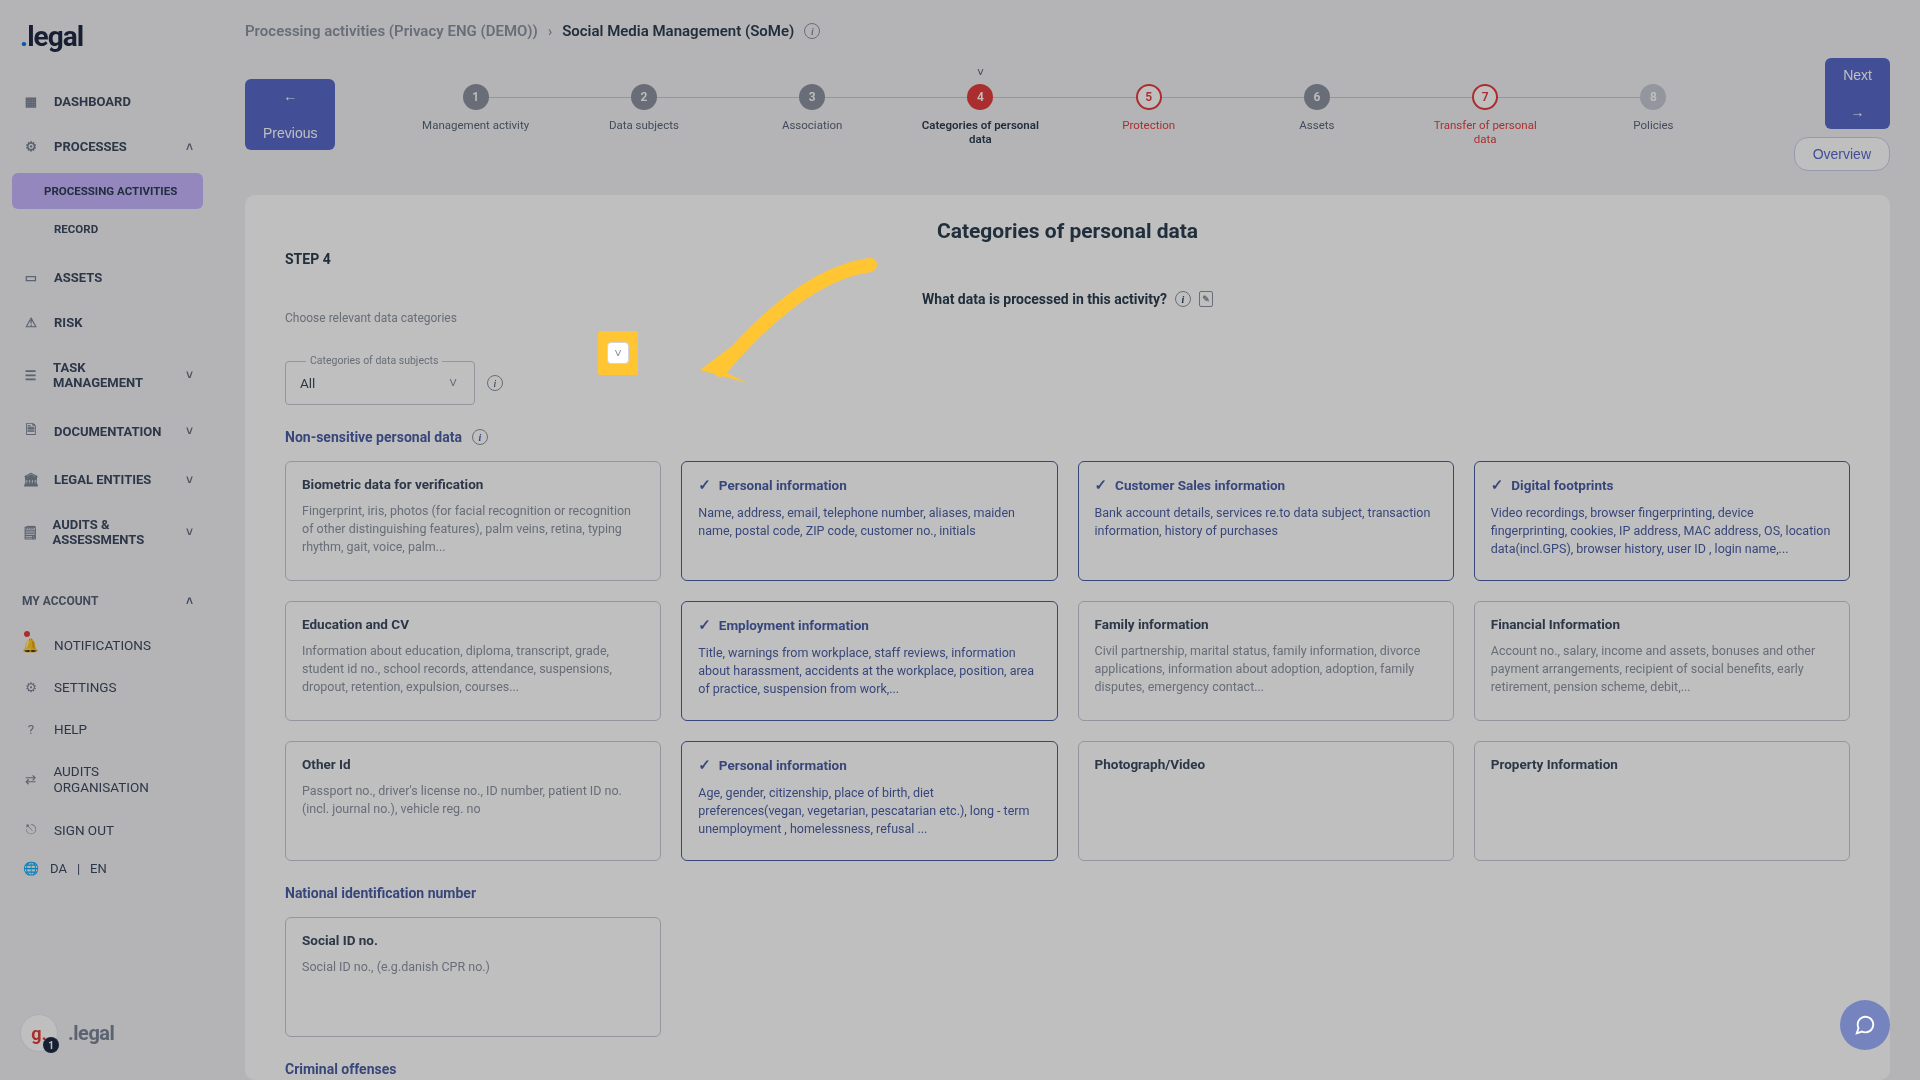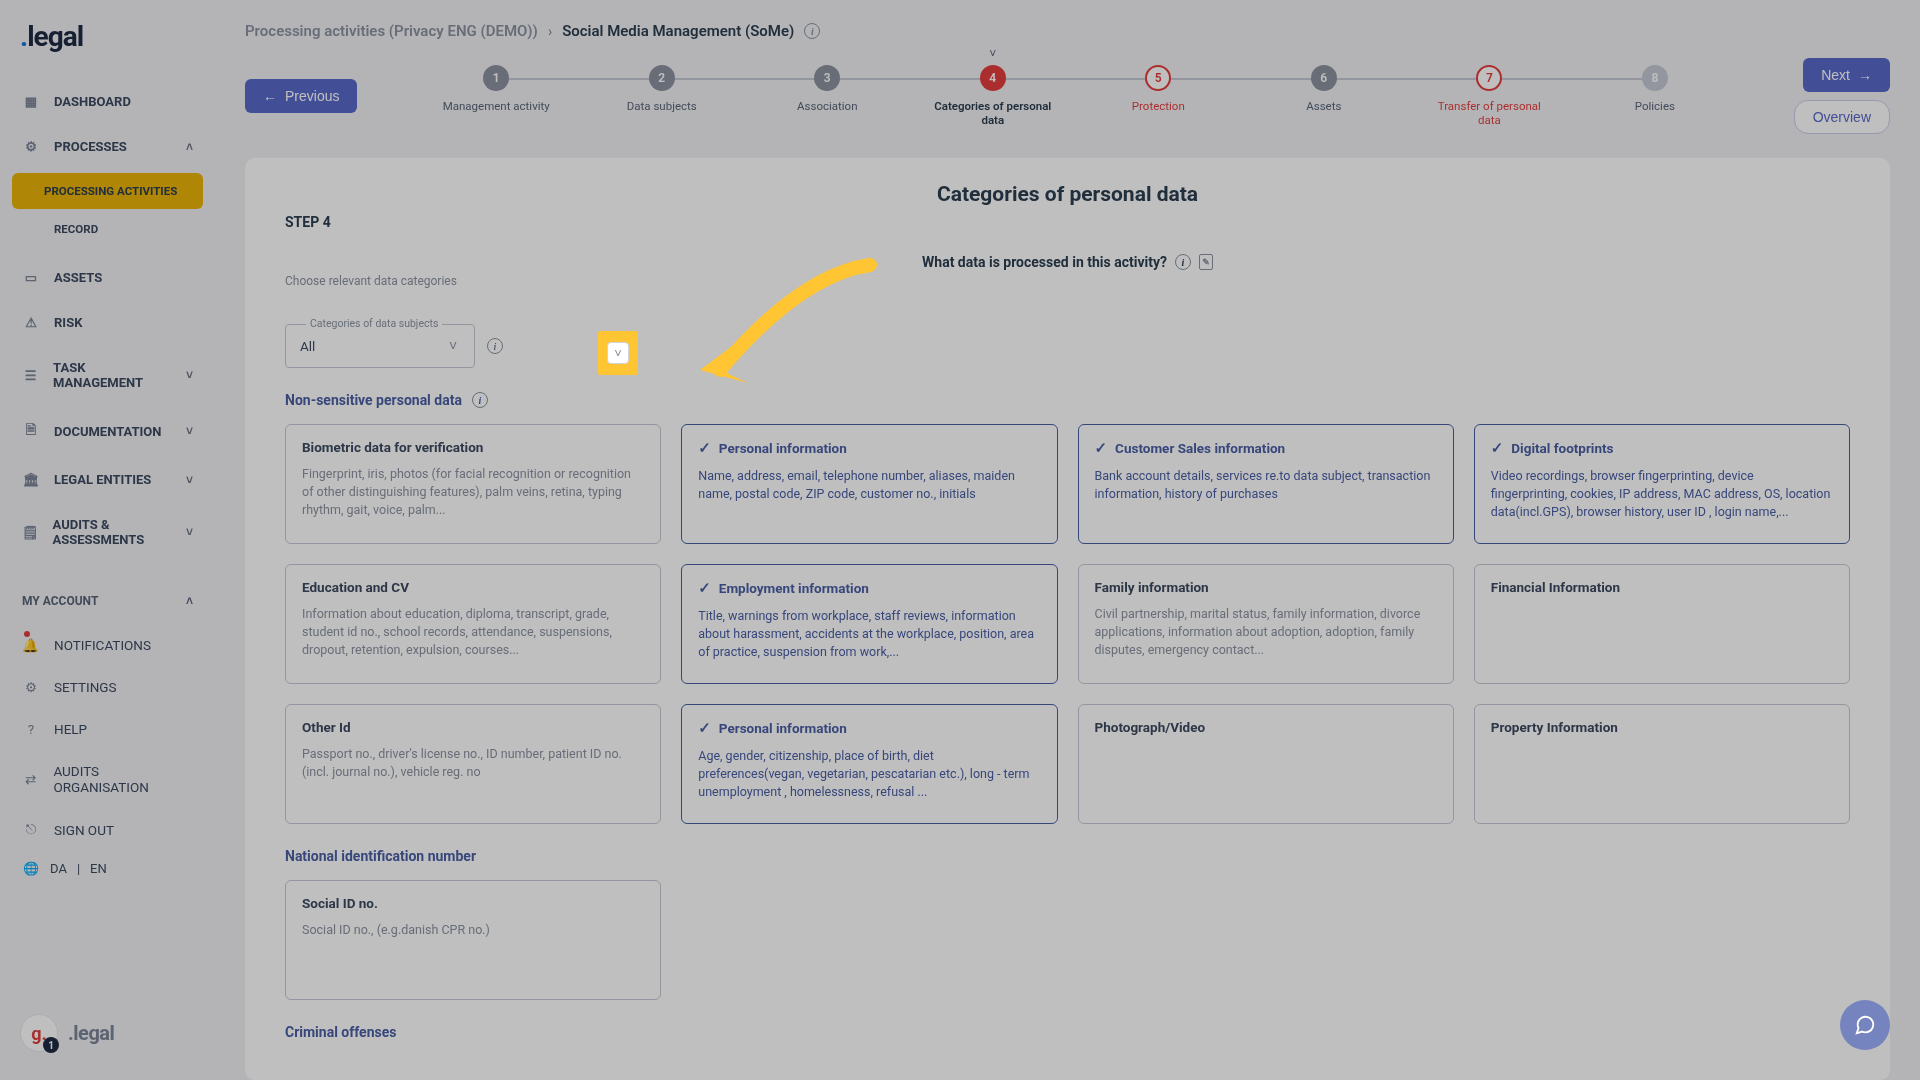--- a/index.html
+++ b/index.html
@@ -35,21 +35,21 @@
   padding: 13px 10px; border-radius: 6px;
   font-size: 13px; font-weight: 700; color: #3c4a60;
   cursor: pointer;
 }
 .nav-item .chev { margin-left: auto; font-size: 12px; color: #6b7280; }
 .nav-sub { display: flex; flex-direction: column; gap: 2px; margin: 2px 0 6px 0; }
 .nav-sub-item {
   padding: 11px 10px 11px 42px; font-size: 11.5px; font-weight: 700;
   color: #3c4a60; border-radius: 6px; cursor: pointer;
 }
-.nav-sub-item.active { background: #eab308; color: #2c3e50; padding-left: 32px; }
+.nav-sub-item.active { background: #c4b5fd; color: #2c3e50; padding-left: 32px; }
 .section-header {
   margin-top: 18px; padding: 12px 10px; font-size: 12px; font-weight: 700;
   color: #5a6578; display: flex; align-items: center;
 }
 .section-header .chev { margin-left: auto; font-size: 12px; }
 .account-sub .nav-item { font-weight: 400; font-size: 13.5px; color: #3c4a60; }
 .lang { padding: 10px; font-size: 13px; color: #3c4a60; display:flex; gap:10px; align-items:center;}
 .notif .dot-badge { width: 6px; height: 6px; background: #e53e3e; border-radius: 50%; position: absolute; margin-left: -8px; margin-top: -6px; }
 .footer-logo { margin-top: auto; padding: 8px; display: flex; align-items: center; gap: 10px; }
 .g-badge {
@@ -71,21 +71,21 @@
   padding: 22px 30px 12px 30px; font-size: 15px; font-weight: 600; color: #8b92a1;
   display: flex; align-items: center; gap: 10px;
 }
 .crumbs .current { color: #2c3e50; }
 .crumb-sep { font-size: 14px; }
 .info-ic { width: 16px; height: 16px; border: 1.5px solid #8b92a1; border-radius: 50%; display:inline-flex; align-items:center; justify-content:center; font-size:10px; font-style: italic; font-family: serif;}
 .topbar { display: flex; align-items: center; padding: 6px 30px 14px 30px; gap: 16px; }
 .btn-prev, .btn-next {
   background: #586aca; color: #fff; border: none; border-radius: 6px;
   padding: 9px 18px; font-size: 14px; font-weight: 500; cursor: pointer;
-  display: flex; align-items: center; gap: 8px;
+  display: flex; align-items: center; gap: 21px; flex-direction: column;
 }
 .btn-next { margin-left: auto; }
 .btn-overview {
   background: #fff; color: #586aca; border: 1.5px solid #c8cee8;
   border-radius: 14px; padding: 8px 18px; font-size: 14px; cursor: pointer;
 }
 .nav-right { display: flex; flex-direction: column; gap: 8px; }
 .stepper { flex: 1; display: flex; align-items: flex-start; justify-content: space-between; padding: 0 40px; position: relative; }
 .step { display: flex; flex-direction: column; align-items: center; position: relative; flex: 1; }
 .step-circle {
@@ -388,20 +388,21 @@
           <div class="card">
             <div class="card-title">
               <span>Family information</span>
             </div>
             <div class="card-desc">Civil partnership, marital status, family information, divorce applications, information about adoption, adoption, family disputes, emergency contact...</div>
           </div>
           <div class="card">
             <div class="card-title">
               <span>Financial Information</span>
             </div>
+            <div class="card-desc">Account no., salary, income and assets, bonuses and other payment arrangements, recipient of social benefits, early retirement, pension scheme, debit,...</div>
           </div>
           <div class="card">
             <div class="card-title">
               <span>Other Id</span>
             </div>
             <div class="card-desc">Passport no., driver's license no., ID number, patient ID no. (incl. journal no.), vehicle reg. no</div>
           </div>
           <div class="card selected">
             <div class="card-title">
               <span class="check">✓</span>

